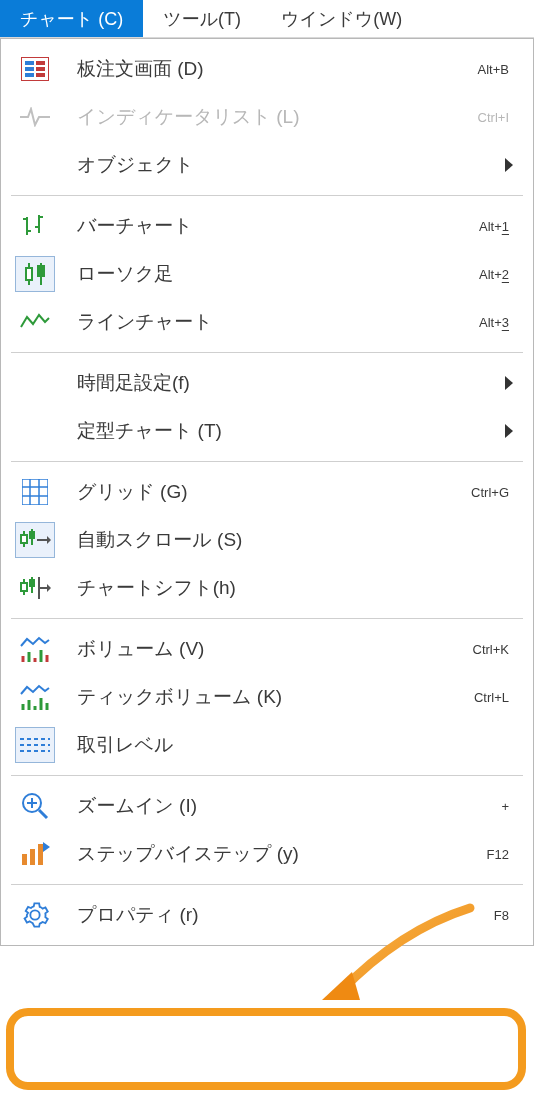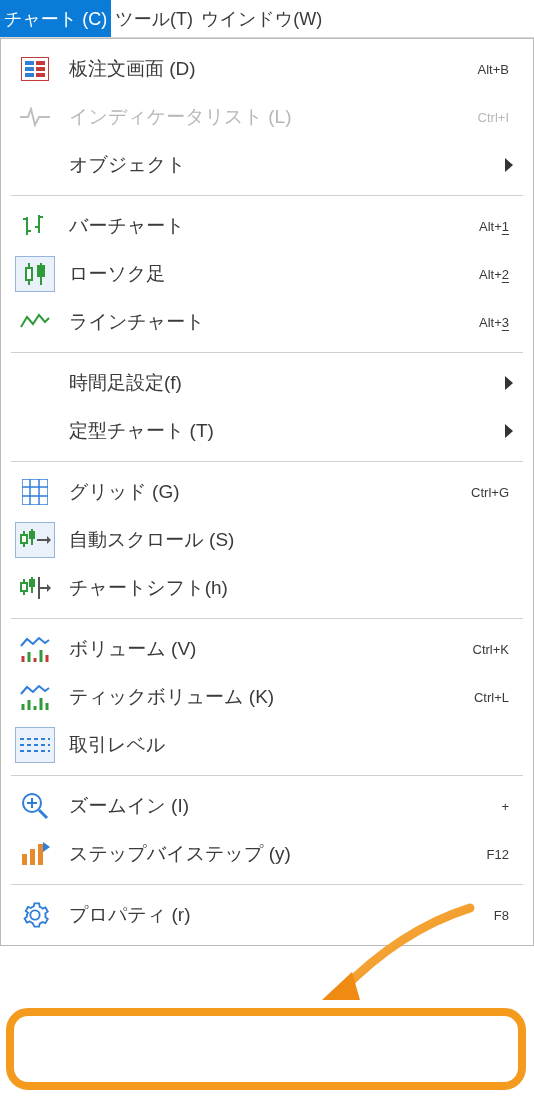--- a/index.html
+++ b/index.html
@@ -15,21 +15,21 @@
   
   .menubar {
     display: flex;
     height: 38px;
     background: #ffffff;
     border-bottom: 1px solid #d9d9d9;
   }
   .menubar-item {
     display: flex;
     align-items: center;
-    padding: 0 4px;
+    padding: 0 20px;
     color: #3a3a3a;
     white-space: nowrap;
   }
   .menubar-item.active {
     background: #0a7cd8;
     color: #ffffff;
   }
 
   
   .dropdown {
@@ -37,21 +37,21 @@
     background: #ffffff;
     border: 1px solid #b8b8b8;
     padding: 6px 4px 6px 4px;
   }
 
   .menu-item {
     display: flex;
     align-items: center;
     height: 48px;
     padding: 0 10px;
-    gap: 14px;
+    gap: 22px;
     position: relative;
   }
   .menu-item .icon-slot {
     width: 40px;
     height: 36px;
     display: flex;
     align-items: center;
     justify-content: center;
     flex-shrink: 0;
     position: relative;

